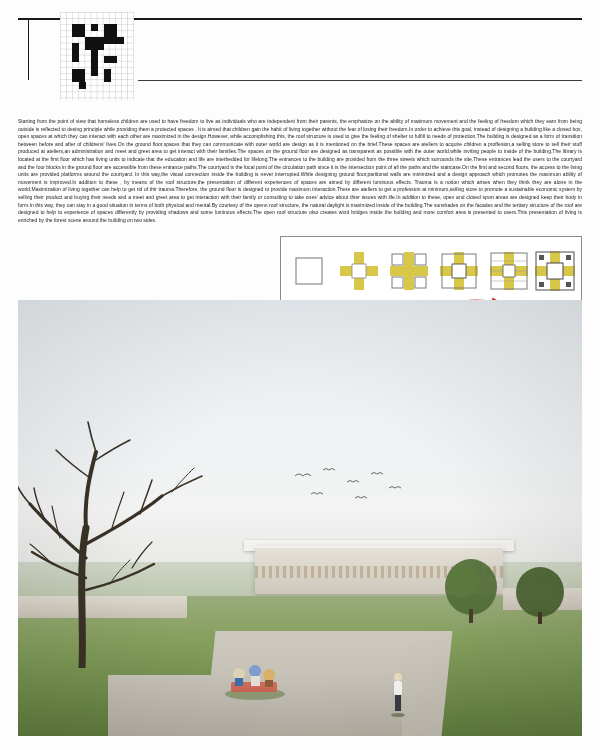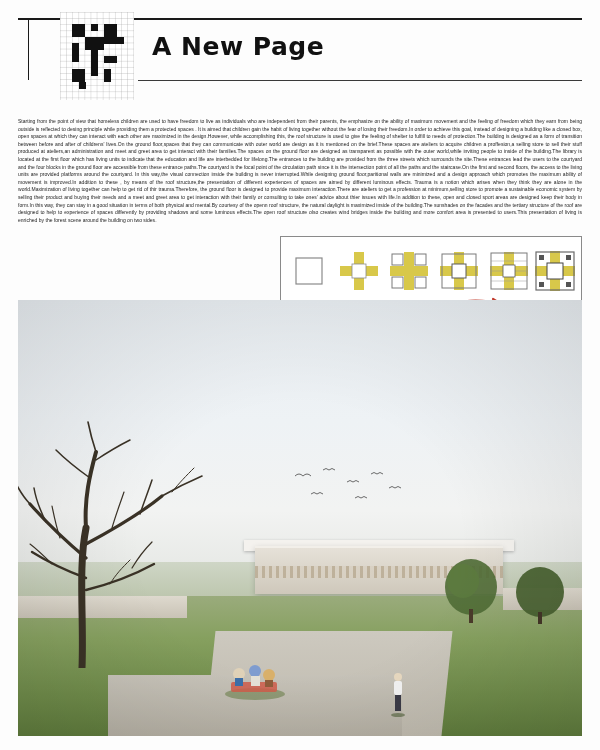--- a/index.html
+++ b/index.html
@@ -212,21 +212,20 @@
           <rect x="31" y="38" width="7" height="26"></rect>
           <rect x="44" y="44" width="13" height="7"></rect>
           <rect x="12" y="57" width="13" height="13"></rect>
           <rect x="44" y="57" width="7" height="13"></rect>
           <rect x="19" y="70" width="7" height="7"></rect>
           <rect x="57" y="25" width="7" height="7"></rect>
         </g>
       </svg>
     </div>
 
-    <div class="title">A New Page</div>
   </div>
 
   <div class="bodytext">Starting from the point of view that homeless children are used to have freedom to live as individuals who are independent from their parents, the emphasize on the ability of maximum movement and the feeling of freedom which they earn from being outside is reflected to desing principle while providing them a protected spaces . It is aimed that children gain the habit of living together without the fear of losing their freedom.In order to achieve this goal, instead of designing a building like a closed box, open spaces at which they can interact with each other are maximized in the design.However, while accomplishing this, the roof structure is used to give the feeling of shelter to fulfill to needs of protection.The building is designed as a form of transition between before and after of childrens' lives.On the ground floor,spaces that they can communicate with outer world are design as it is mentioned on the brief.These spaces are ateliers to acquire children a proffesion,a selling store to sell their stuff produced at ateliers,an administration and meet and greet area to get interact with their families.The spaces on the ground floor are designed as transparent as possible with the outer world,while inviting people to inside of the building.The library is located at the first floor which has living units to indicate that the education and life are interbedded for lifelong.The entrances to the building are provided from the three streets which surrounds the site.These entrances lead the users to the courtyard and the four blocks in the ground floor are accessible from these entrance paths.The courtyard is the focal point of the circulation path since it is the intersection point of all the paths and the staircase.On the first and second floors, the access to the living units are provided platforms around the courtyard. In this way,the visual connection inside the building is never interrupted.While designing ground floor,paritional walls are minimized and a design approach which promotes the maximum ability of movement is improved.In addition to these , by means of the roof structure,the presentation of different experiences of spaces are aimed by different luminous effects. Trauma is a notion which arises when they think they are alone in the world.Maximization of living together can help to get rid of thir trauma.Therefore, the ground floor is designed to provide maximum interaction.There are ateliers to get a profession at minimum,selling store to promote a sustainable economic system by selling their product and buying their needs and a meet and greet area to get interaction with their family or consulting to take ones' advice about thier issues with life.In addition to these, open and closed sport areas are designed keep their body in form.In this way, they can stay in a good situation in terms of both physical and mental.By courtesy of the openn roof structure, the natural daylight is maximized inside of the building.The sunshades on the facades and the tertiary structure of the roof are designed to help to experience of spaces differently by providing shadows and some luminous effects.The open roof structure olso creates wind bridges inside the building and more comfort area is presented to users.This presentation of living is enriched by the forest scene around the building  on two sides.</div>
 
   <div class="diagram-band">
     <div class="diagram-frame">
 
       <div class="diag-row">
 
         <div class="diag-cell" style="left:6px">

